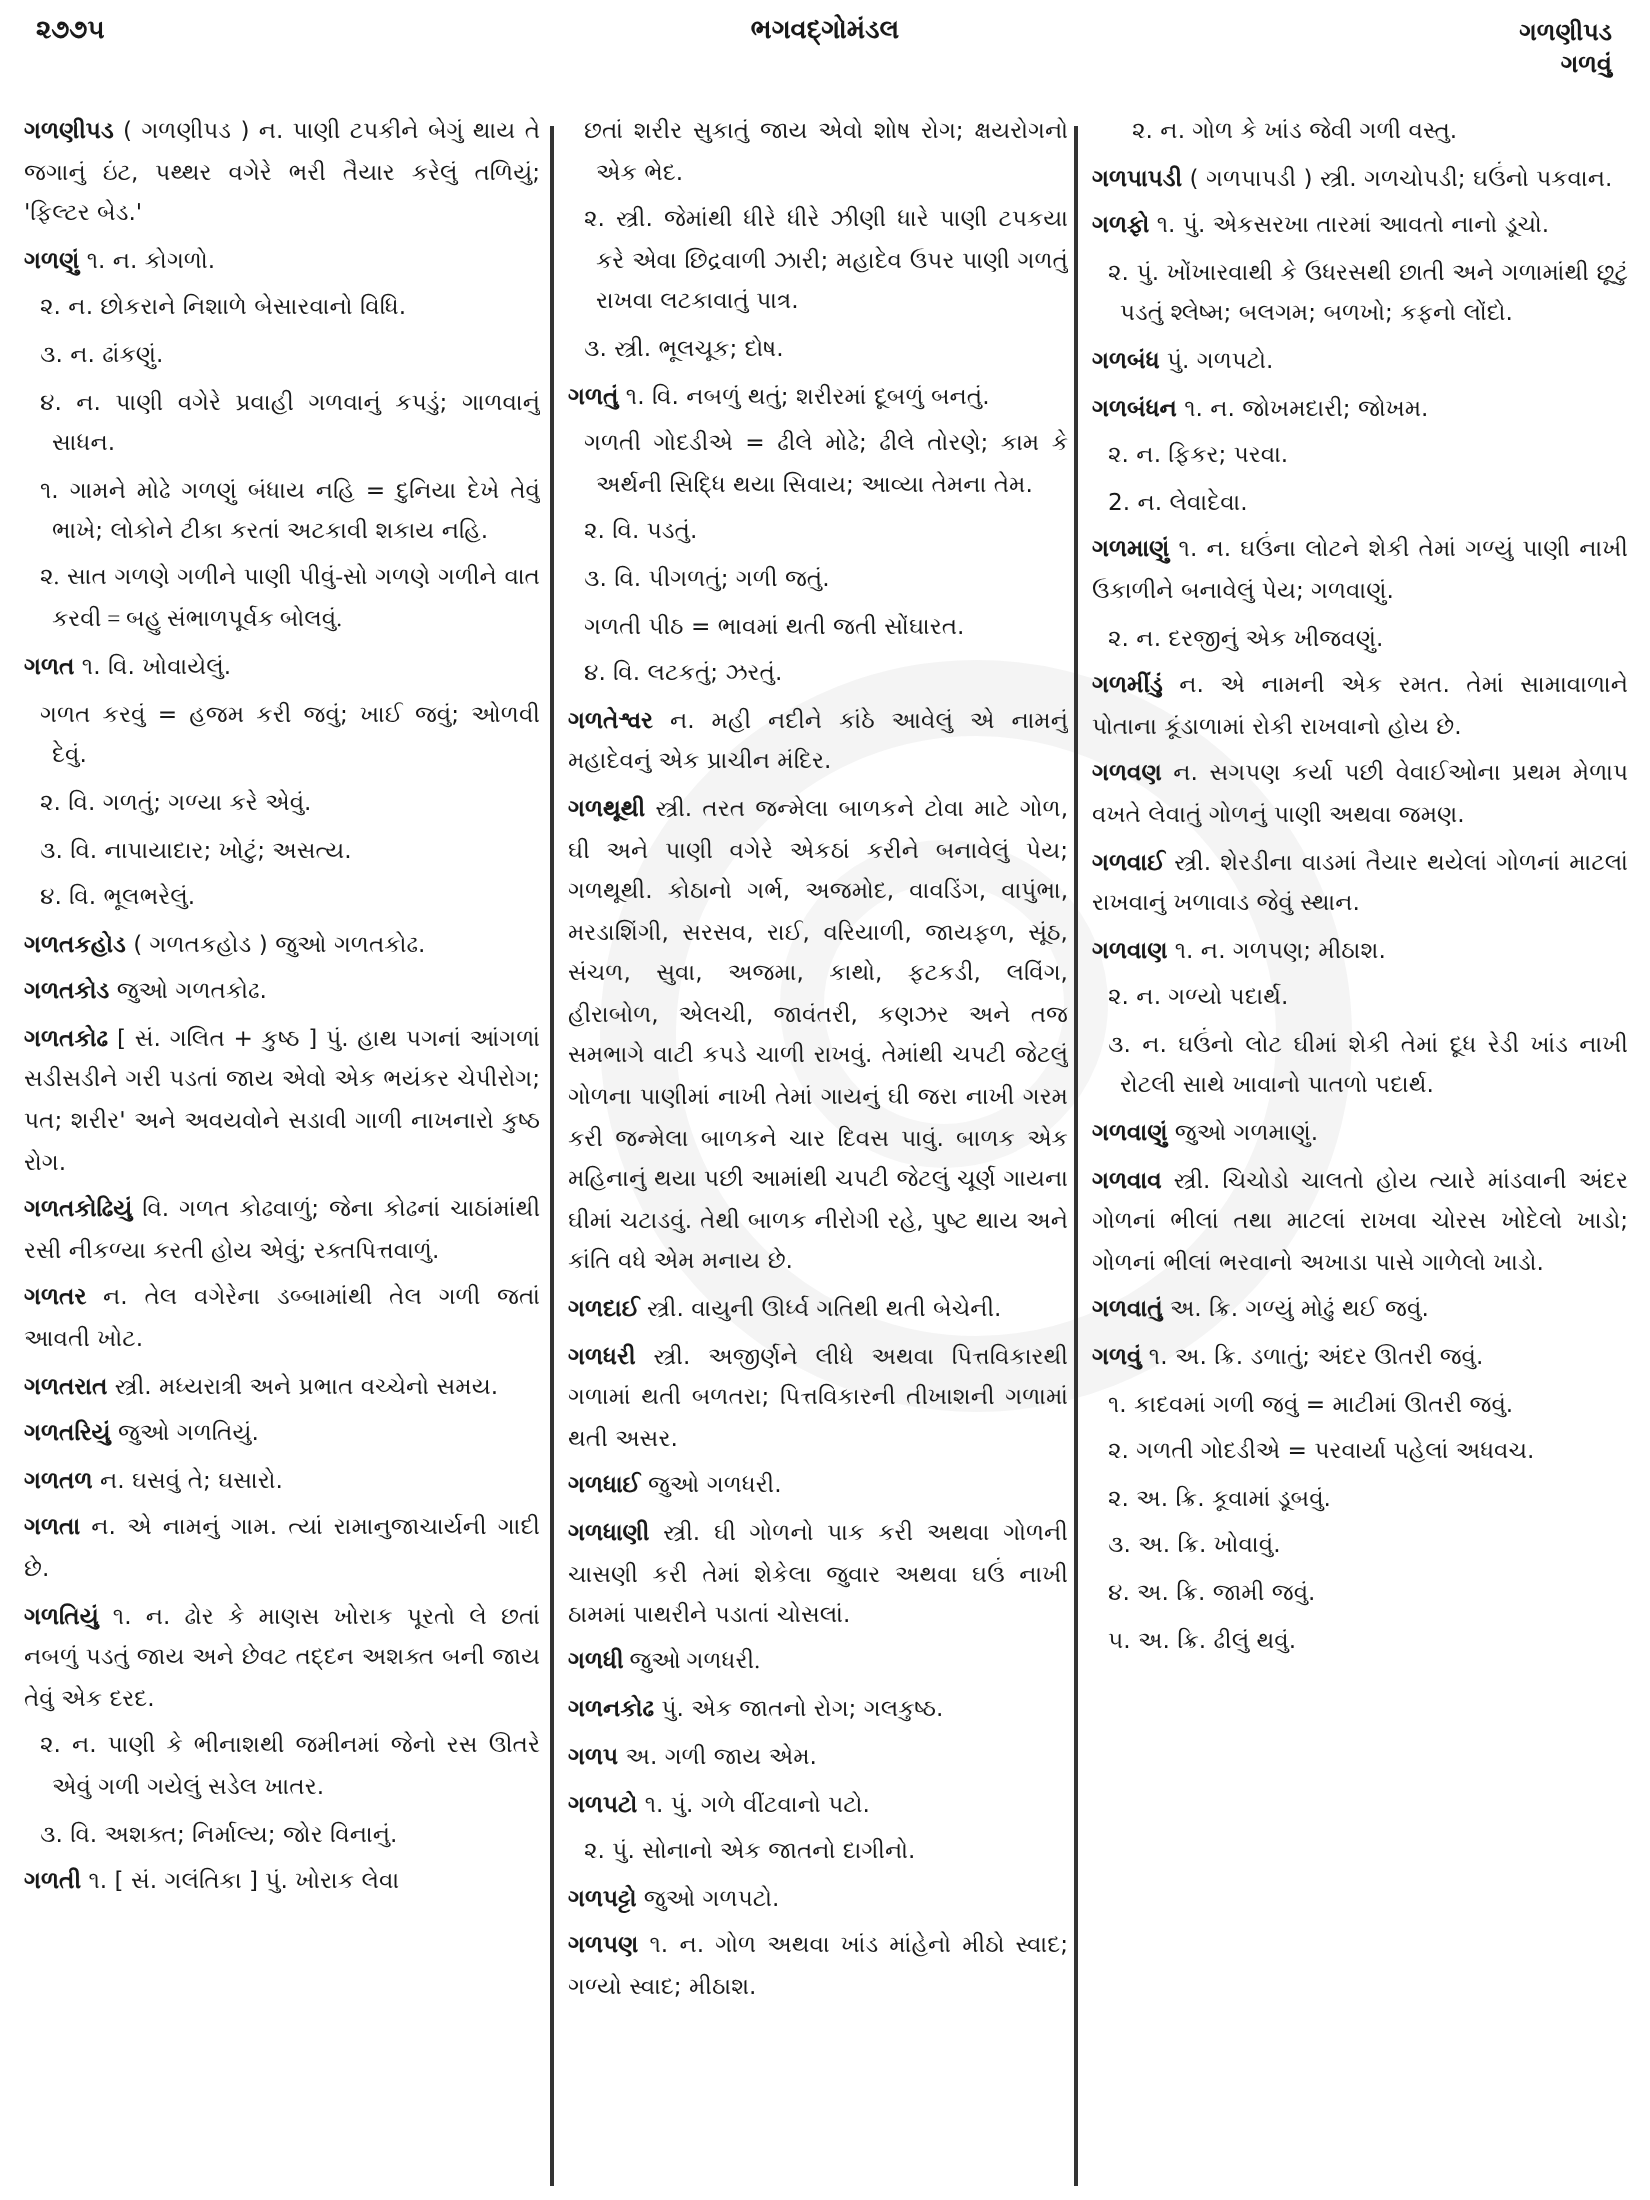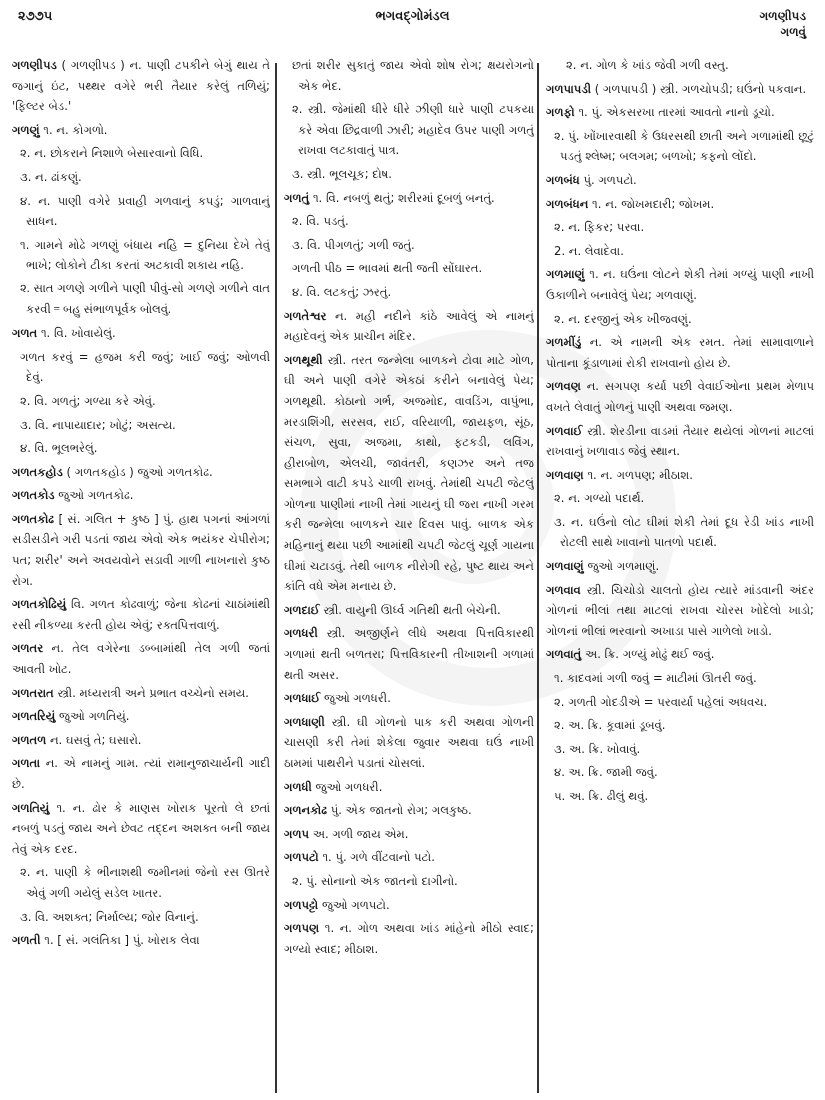--- a/index.html
+++ b/index.html
@@ -76,31 +76,32 @@
       <p class="entry" style="margin: 0px 0px 3px; padding-left: 0px;"><span class="hw">ગળતિયું</span> <span>૧. ન. ઢોર કે માણસ ખોરાક પૂરતો લે છતાં નબળું પડતું જાય અને છેવટ તદ્દન અશક્ત બની જાય તેવું એક દરદ.</span></p>
       <p class="entry sense" style="margin: 0px 0px 3px; padding-left: 14px;"><span>૨. ન. પાણી કે ભીનાશથી જમીનમાં જેનો રસ ઊતરે એવું ગળી ગયેલું સડેલ ખાતર.</span></p>
       <p class="entry sense" style="margin: 0px 0px 3px; padding-left: 14px;"><span>૩. વિ. અશક્ત; નિર્માલ્ય; જોર વિનાનું.</span></p>
       <p class="entry" style="margin: 0px 0px 3px; padding-left: 0px;"><span class="hw">ગળતી</span> <span>૧. [ સં. ગલંતિકા ] પું. ખોરાક લેવા</span></p>
     </div>
   <div class="col col2">
       <p class="entry sense" style="margin: 0px 0px 3px; padding-left: 14px;"><span>છતાં શરીર સુકાતું જાય એવો શોષ રોગ; ક્ષયરોગનો એક ભેદ.</span></p>
       <p class="entry sense" style="margin: 0px 0px 3px; padding-left: 14px;"><span>૨. સ્ત્રી. જેમાંથી ધીરે ધીરે ઝીણી ધારે પાણી ટપકયા કરે એવા છિદ્રવાળી ઝારી; મહાદેવ ઉપર પાણી ગળતું રાખવા લટકાવાતું પાત્ર.</span></p>
       <p class="entry sense" style="margin: 0px 0px 3px; padding-left: 14px;"><span>૩. સ્ત્રી. ભૂલચૂક; દોષ.</span></p>
       <p class="entry" style="margin: 0px 0px 3px; padding-left: 0px;"><span class="hw">ગળતું</span> <span>૧. વિ. નબળું થતું; શરીરમાં દૂબળું બનતું.</span></p>
+      <p class="entry sense" style="margin: 0px 0px 3px; padding-left: 14px;"><span>ગળતી ગોદડીએ = ઢીલે મોઢે; ઢીલે તોરણે; કામ કે અર્થની સિદ્ધિ થયા સિવાય; આવ્યા તેમના તેમ.</span></p>
       <p class="entry sense" style="margin: 0px 0px 3px; padding-left: 14px;"><span>૨. વિ. પડતું.</span></p>
       <p class="entry sense" style="margin: 0px 0px 3px; padding-left: 14px;"><span>૩. વિ. પીગળતું; ગળી જતું.</span></p>
       <p class="entry sense" style="margin: 0px 0px 3px; padding-left: 14px;"><span>ગળતી પીઠ = ભાવમાં થતી જતી સોંઘારત.</span></p>
       <p class="entry sense" style="margin: 0px 0px 3px; padding-left: 14px;"><span>૪. વિ. લટકતું; ઝરતું.</span></p>
       <p class="entry" style="margin: 0px 0px 3px; padding-left: 0px;"><span class="hw">ગળતેશ્વર</span> <span>ન. મહી નદીને કાંઠે આવેલું એ નામનું મહાદેવનું એક પ્રાચીન મંદિર.</span></p>
       <p class="entry" style="margin: 0px 0px 3px; padding-left: 0px;"><span class="hw">ગળથૂથી</span> <span>સ્ત્રી. તરત જન્મેલા બાળકને ટોવા માટે ગોળ, ઘી અને પાણી વગેરે એકઠાં કરીને બનાવેલું પેય; ગળથૂથી. કોઠાનો ગર્ભ, અજમોદ, વાવડિંગ, વાપુંભા, મરડાશિંગી, સરસવ, રાઈ, વરિયાળી, જાયફળ, સૂંઠ, સંચળ, સુવા, અજમા, કાથો, ફટકડી, લવિંગ, હીરાબોળ, એલચી, જાવંતરી, કણઝર અને તજ સમભાગે વાટી કપડે ચાળી રાખવું. તેમાંથી ચપટી જેટલું ગોળના પાણીમાં નાખી તેમાં ગાયનું ઘી જરા નાખી ગરમ કરી જન્મેલા બાળકને ચાર દિવસ પાવું. બાળક એક મહિનાનું થયા પછી આમાંથી ચપટી જેટલું ચૂર્ણ ગાયના ઘીમાં ચટાડવું. તેથી બાળક નીરોગી રહે, પુષ્ટ થાય અને કાંતિ વધે એમ મનાય છે.</span></p>
       <p class="entry" style="margin: 0px 0px 3px; padding-left: 0px;"><span class="hw">ગળદાઈ</span> <span>સ્ત્રી. વાયુની ઊર્ધ્વ ગતિથી થતી બેચેની.</span></p>
       <p class="entry" style="margin: 0px 0px 3px; padding-left: 0px;"><span class="hw">ગળધરી</span> <span>સ્ત્રી. અજીર્ણને લીધે અથવા પિત્તવિકારથી ગળામાં થતી બળતરા; પિત્તવિકારની તીખાશની ગળામાં થતી અસર.</span></p>
       <p class="entry" style="margin: 0px 0px 3px; padding-left: 0px;"><span class="hw">ગળધાઈ</span> <span>જુઓ ગળધરી.</span></p>
       <p class="entry" style="margin: 0px 0px 3px; padding-left: 0px;"><span class="hw">ગળધાણી</span> <span>સ્ત્રી. ઘી ગોળનો પાક કરી અથવા ગોળની ચાસણી કરી તેમાં શેકેલા જુવાર અથવા ઘઉં નાખી ઠામમાં પાથરીને પડાતાં ચોસલાં.</span></p>
-      <p class="entry" style="margin: 0px 0px 3px; padding-left: 0px;"><span class="hw">ગળધી</span> <span>જુઓ ગળધરી.</span></p>
+      <p class="entry" style="margin: 0px 0px 3px; padding-left: 0px; font-family: Liberation Serif, serif;"><span class="hw">ગળધી</span> <span>જુઓ ગળધરી.</span></p>
       <p class="entry" style="margin: 0px 0px 3px; padding-left: 0px;"><span class="hw">ગળનકોઢ</span> <span>પું. એક જાતનો રોગ; ગલકુષ્ઠ.</span></p>
       <p class="entry" style="margin: 0px 0px 3px; padding-left: 0px;"><span class="hw">ગળપ</span> <span>અ. ગળી જાય એમ.</span></p>
       <p class="entry" style="margin: 0px 0px 3px; padding-left: 0px;"><span class="hw">ગળપટો</span> <span>૧. પું. ગળે વીંટવાનો પટો.</span></p>
       <p class="entry sense" style="margin: 0px 0px 3px; padding-left: 14px;"><span>૨. પું. સોનાનો એક જાતનો દાગીનો.</span></p>
       <p class="entry" style="margin: 0px 0px 3px; padding-left: 0px;"><span class="hw">ગળપટ્ટો</span> <span>જુઓ ગળપટો.</span></p>
       <p class="entry" style="margin: 0px 0px 3px; padding-left: 0px;"><span class="hw">ગળપણ</span> <span>૧. ન. ગોળ અથવા ખાંડ માંહેનો મીઠો સ્વાદ; ગળ્યો સ્વાદ; મીઠાશ.</span></p>
     </div>
   <div class="col col3">
       <p class="entry sense" style="margin: 0px 12px 3px; padding-left: 14px;"><span>૨. ન. ગોળ કે ખાંડ જેવી ગળી વસ્તુ.</span></p>
       <p class="entry" style="margin: 0px 0px 3px; padding-left: 0px;"><span class="hw">ગળપાપડી</span> <span>( ગળપાપડી ) સ્ત્રી. ગળચોપડી; ઘઉંનો પકવાન.</span></p>
@@ -114,20 +115,21 @@
       <p class="entry sense" style="margin: 0px 0px 3px; padding-left: 14px;"><span>૨. ન. દરજીનું એક ખીજવણું.</span></p>
       <p class="entry" style="margin: 0px 0px 3px; padding-left: 0px;"><span class="hw">ગળમીંડું</span> <span>ન. એ નામની એક રમત. તેમાં સામાવાળાને પોતાના કૂંડાળામાં રોકી રાખવાનો હોય છે.</span></p>
       <p class="entry" style="margin: 0px 0px 3px; padding-left: 0px;"><span class="hw">ગળવણ</span> <span>ન. સગપણ કર્યા પછી વેવાઈઓના પ્રથમ મેળાપ વખતે લેવાતું ગોળનું પાણી અથવા જમણ.</span></p>
       <p class="entry" style="margin: 0px 0px 3px; padding-left: 0px;"><span class="hw">ગળવાઈ</span> <span>સ્ત્રી. શેરડીના વાડમાં તૈયાર થયેલાં ગોળનાં માટલાં રાખવાનું ખળાવાડ જેવું સ્થાન.</span></p>
       <p class="entry" style="margin: 0px 0px 3px; padding-left: 0px;"><span class="hw">ગળવાણ</span> <span>૧. ન. ગળપણ; મીઠાશ.</span></p>
       <p class="entry sense" style="margin: 0px 0px 3px; padding-left: 14px;"><span>૨. ન. ગળ્યો પદાર્થ.</span></p>
       <p class="entry sense" style="margin: 0px 0px 3px; padding-left: 14px;"><span>૩. ન. ઘઉંનો લોટ ઘીમાં શેકી તેમાં દૂધ રેડી ખાંડ નાખી રોટલી સાથે ખાવાનો પાતળો પદાર્થ.</span></p>
       <p class="entry" style="margin: 0px 0px 3px; padding-left: 0px;"><span class="hw">ગળવાણું</span> <span>જુઓ ગળમાણું.</span></p>
       <p class="entry" style="margin: 0px 0px 3px; padding-left: 0px;"><span class="hw">ગળવાવ</span> <span>સ્ત્રી. ચિચોડો ચાલતો હોય ત્યારે માંડવાની અંદર ગોળનાં ભીલાં તથા માટલાં રાખવા ચોરસ ખોદેલો ખાડો; ગોળનાં ભીલાં ભરવાનો અખાડા પાસે ગાળેલો ખાડો.</span></p>
       <p class="entry" style="margin: 0px 0px 3px; padding-left: 0px;"><span class="hw">ગળવાતું</span> <span>અ. ક્રિ. ગળ્યું મોઢું થઈ જવું.</span></p>
+      <p class="entry" style="margin: 0px 0px 3px; padding-left: 0px;"><span class="hw">ગળવું</span> <span>૧. અ. ક્રિ. ડળાતું; અંદર ઊતરી જવું.</span></p>
       <p class="entry sense" style="margin: 0px 0px 3px; padding-left: 14px;"><span>૧. કાદવમાં ગળી જવું = માટીમાં ઊતરી જવું.</span></p>
       <p class="entry sense" style="margin: 0px 0px 3px; padding-left: 14px;"><span>૨. ગળતી ગોદડીએ = પરવાર્યા પહેલાં અધવચ.</span></p>
       <p class="entry sense" style="margin: 0px 0px 3px; padding-left: 14px;"><span>૨. અ. ક્રિ. કૂવામાં ડૂબવું.</span></p>
       <p class="entry sense" style="margin: 0px 0px 3px; padding-left: 14px;"><span>૩. અ. ક્રિ. ખોવાવું.</span></p>
       <p class="entry sense" style="margin: 0px 0px 3px; padding-left: 14px;"><span>૪. અ. ક્રિ. જામી જવું.</span></p>
       <p class="entry sense" style="margin: 0px 0px 3px; padding-left: 14px;"><span>૫. અ. ક્રિ. ઢીલું થવું.</span></p>
     </div>
 </div>
 
 </body></html>

